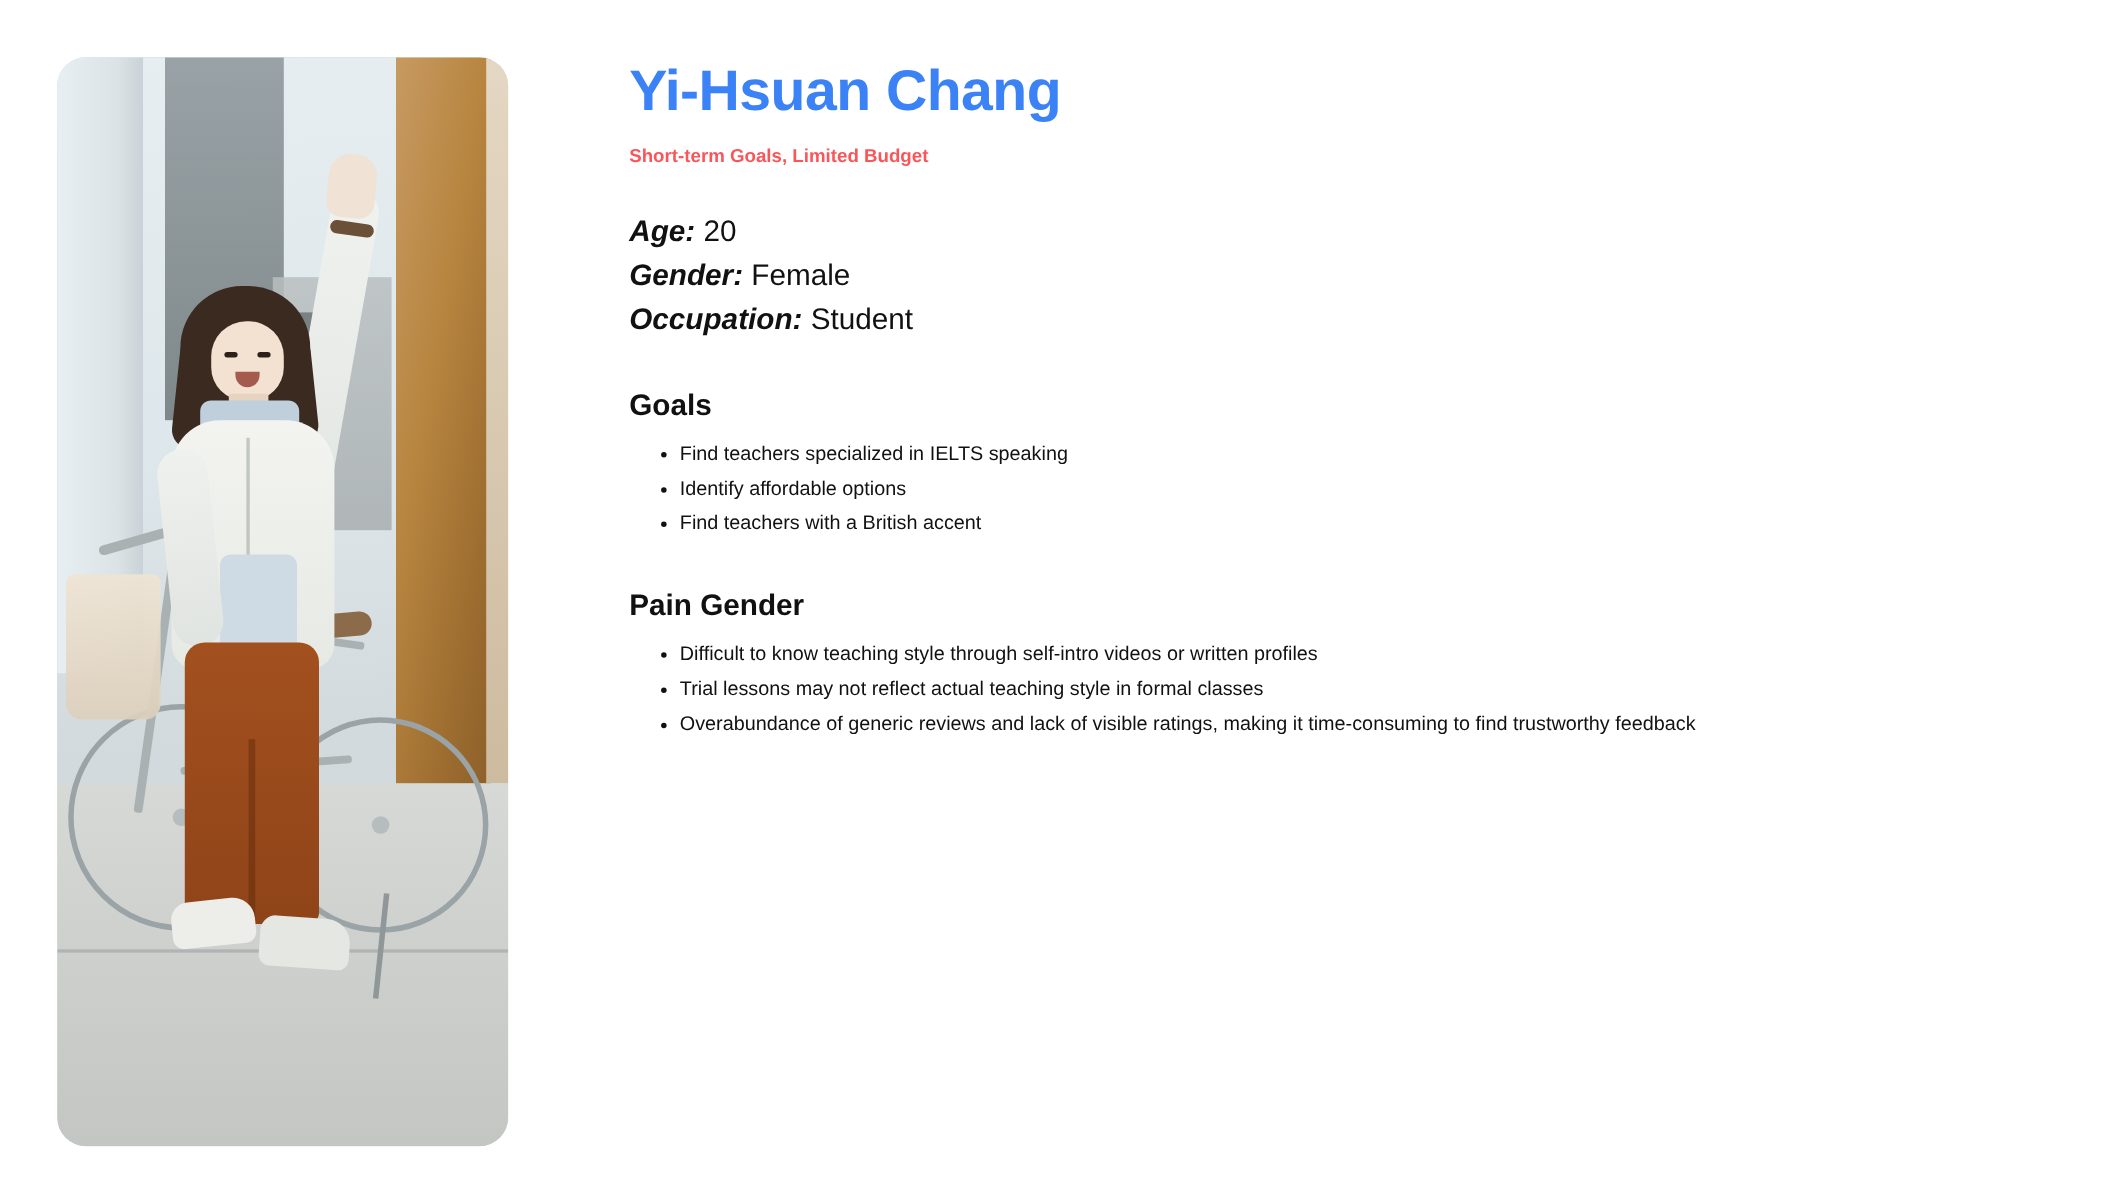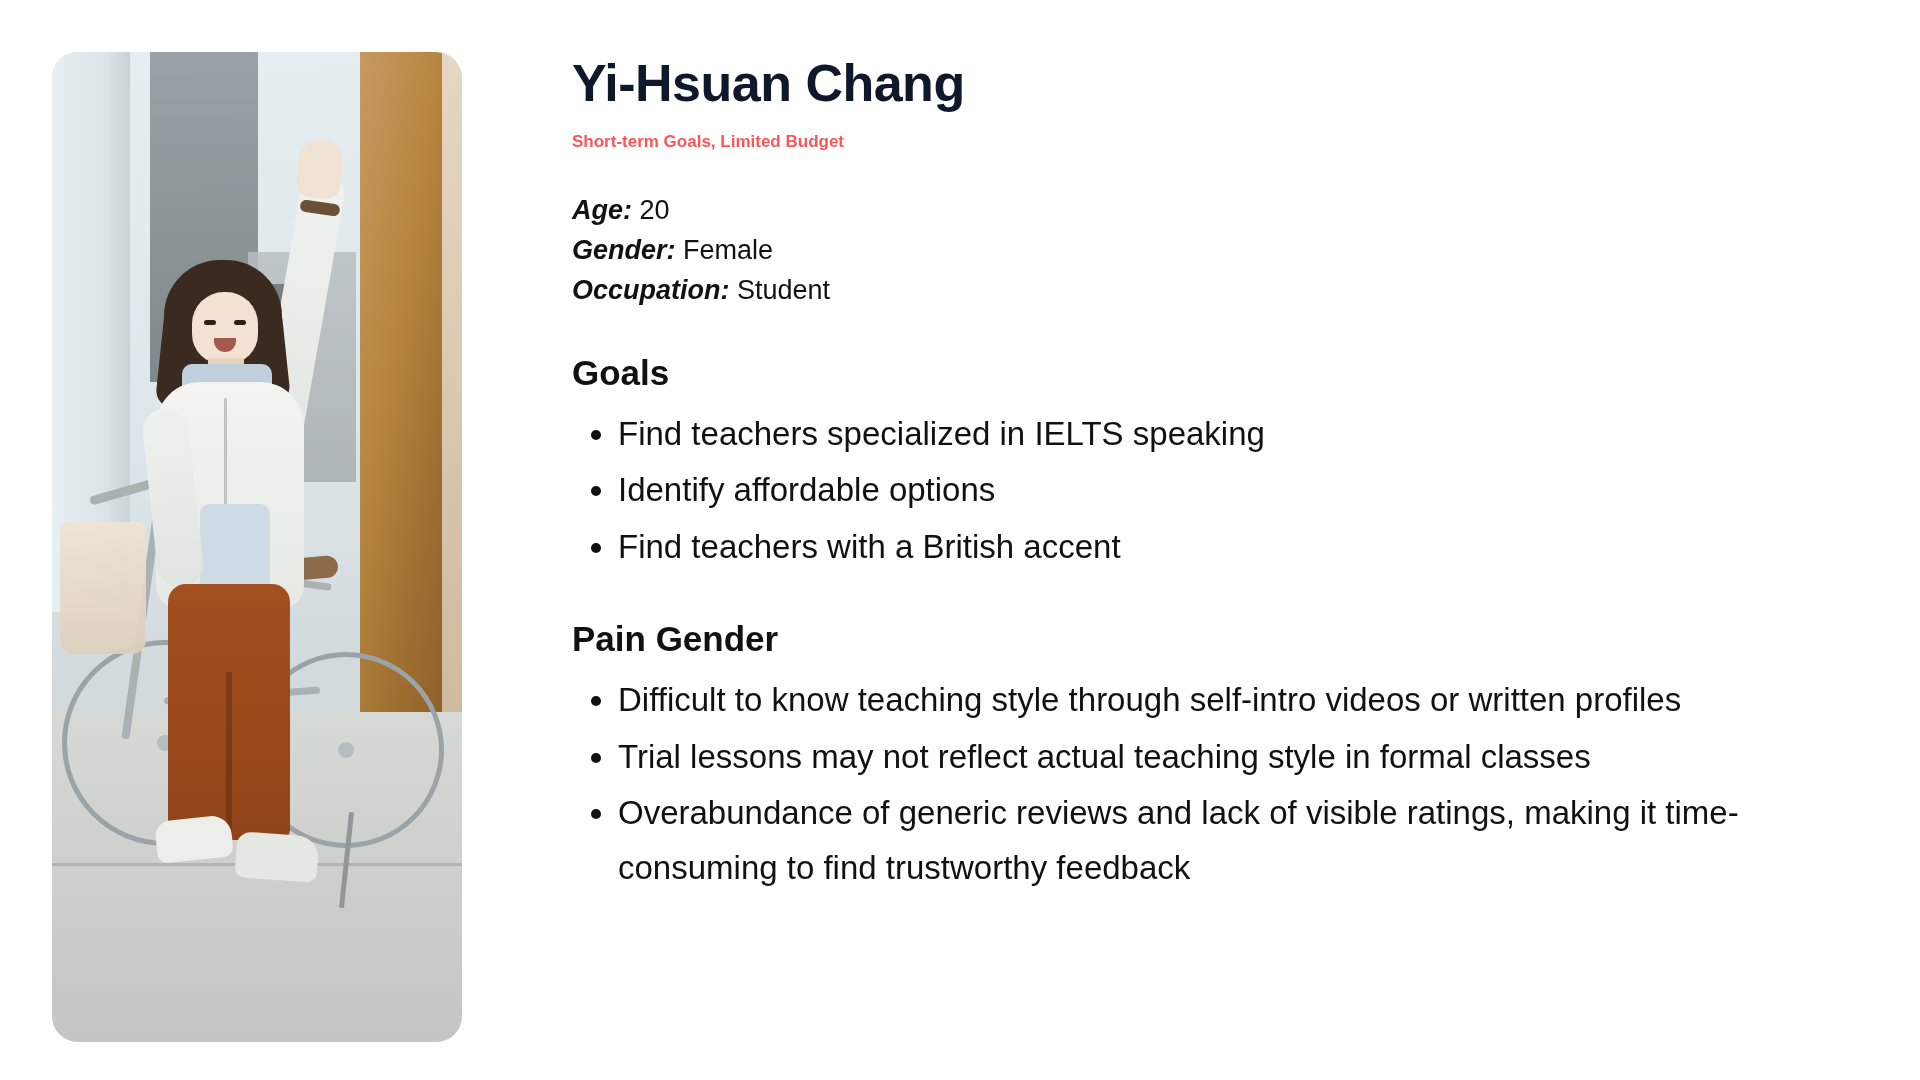--- a/index.html
+++ b/index.html
@@ -305,47 +305,47 @@
     padding-left: 110px;
     padding-top: 0;
     box-sizing: border-box;
   }
   .persona-name {
     font-size: 52px;
     font-weight: bold;
     letter-spacing: -0.5px;
     margin: 0 0 6px 0;
     line-height: 1.2;
-    color: #0f172a;
+    color: #3b82f6;
   }
   .persona-tagline {
     font-size: 17px;
     font-weight: bold;
     color: #f9565a;
     margin: 18px 0 38px 0;
     line-height: 1.2;
   }
   .facts {
     font-size: 27px;
     line-height: 1.48;
     margin-bottom: 42px;
   }
   .facts .label {
     font-weight: bold;
     font-style: italic;
   }
   .section-title {
-    font-size: 35px;
+    font-size: 27px;
     font-weight: bold;
     margin: 0 0 14px 0;
   }
   ul.bullets {
     margin: 0 0 44px 0;
     padding-left: 46px;
-    font-size: 33px;
+    font-size: 18px;
     line-height: 1.66;
   }
   ul.bullets li {
     margin-bottom: 2px;
   }
 </style>
 </head>
 <body>
 
 <div class="persona-card">

